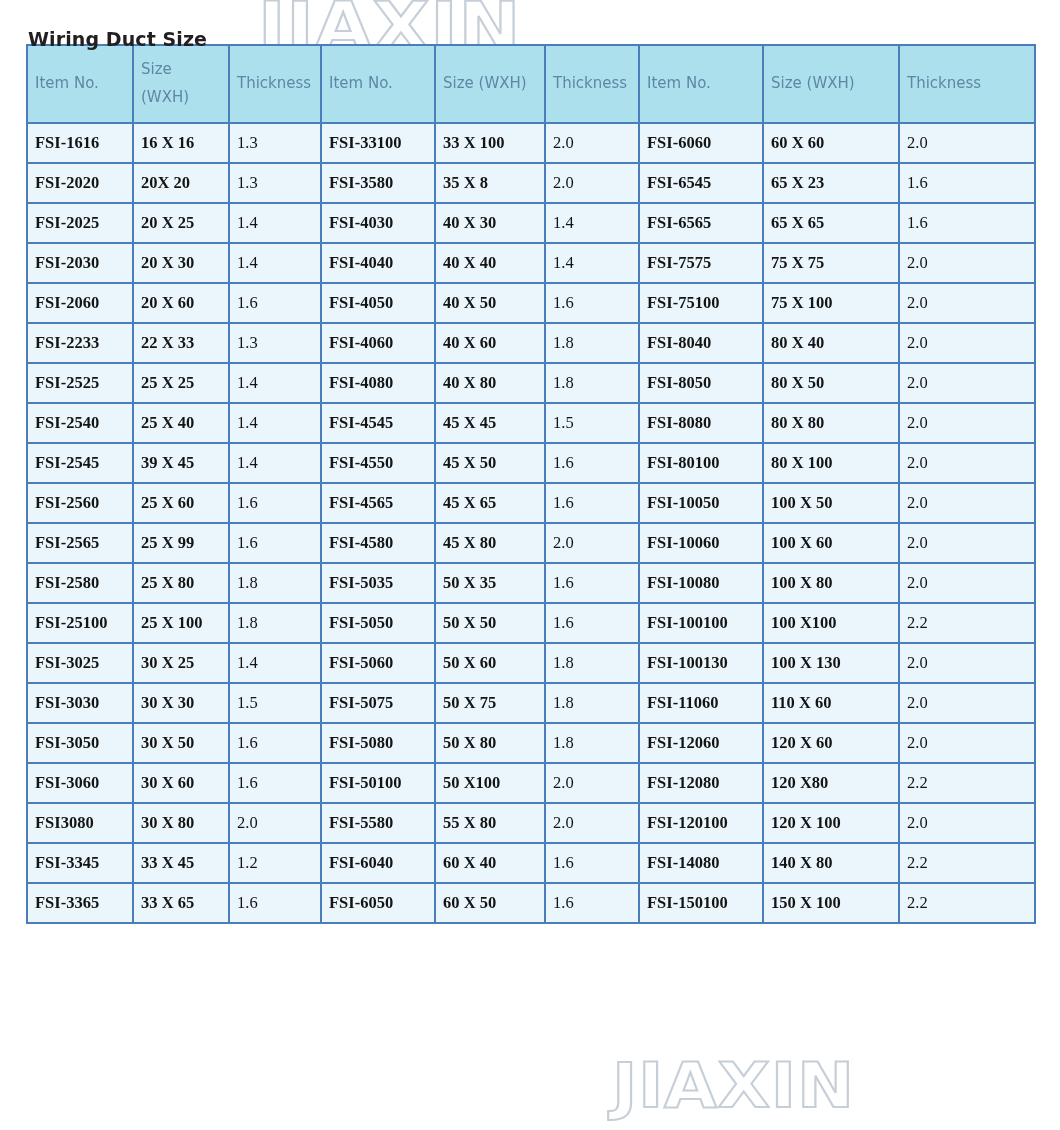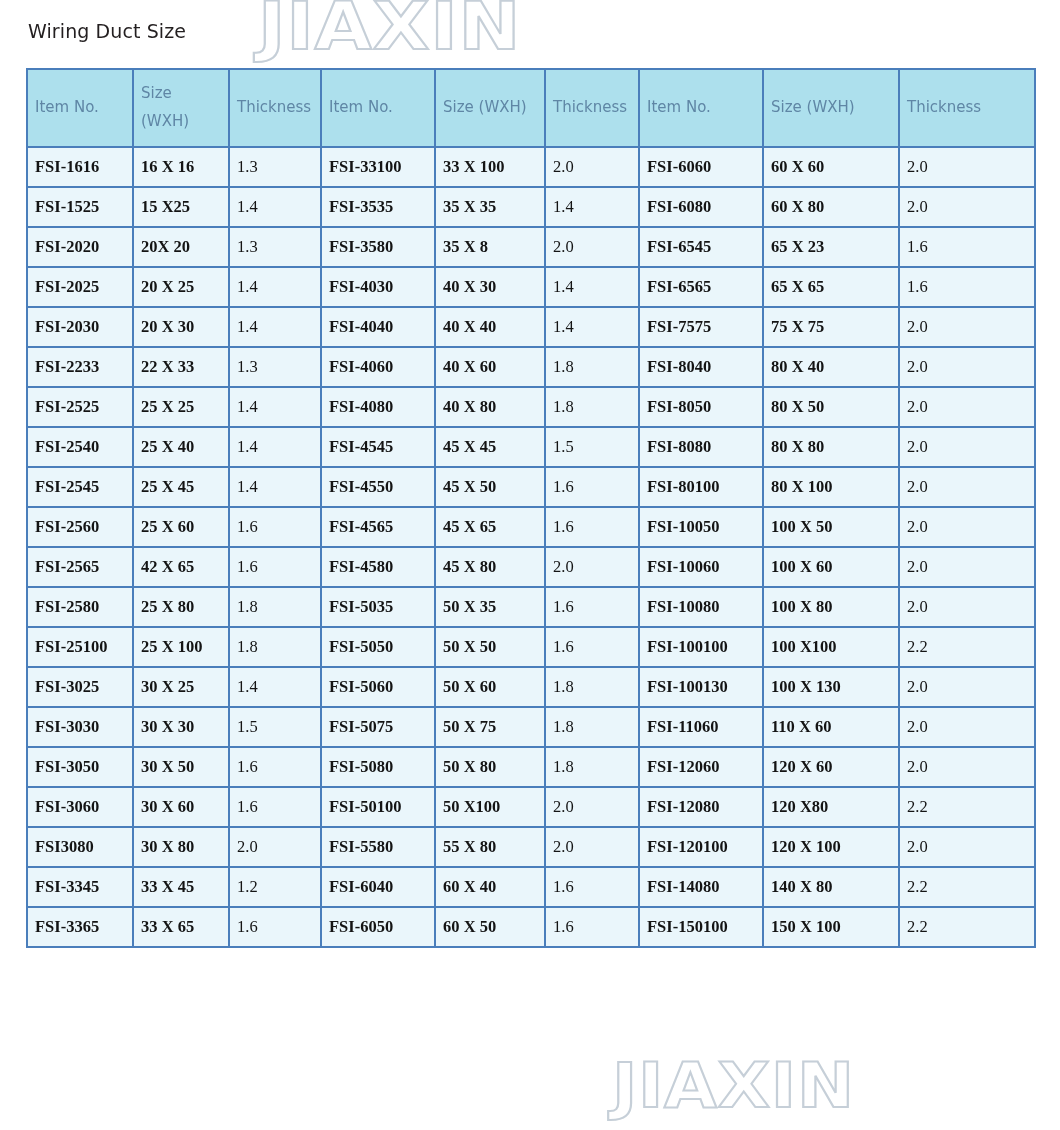--- a/index.html
+++ b/index.html
@@ -50,37 +50,36 @@
     top: 1055px;
     font-size: 62px;
     transform: scaleX(1.10);
     transform-origin: left top;
   }
 
   
   .page-title {
     position: absolute;
     left: 28px;
-    top: 20px;
+    top: 28px;
     font-family: "DejaVu Sans", sans-serif;
     font-size: 19px;
-    font-weight: 400;
+    font-weight: 700;
     color: #231f20;
     letter-spacing: 0.1px;
     z-index: 10;
   }
 
   
   .table-wrap {
     position: absolute;
     left: 26px;
     top: 44px;
     width: 1008px;
     z-index: 8;
-    margin-top: 24px;
   }
   table.spec {
     border-collapse: collapse;
     width: 1008px;
     table-layout: fixed;
     background: #eaf6fb;
     border: 2px solid #4a7ebb;
   }
   table.spec col.c-item    { width: 106px; }
   table.spec col.c-size    { width: 96px;  }
@@ -166,31 +165,20 @@
           <td>16 X 16</td>
           <td class="num">1.3</td>
           <td>FSI-33100</td>
           <td>33 X 100</td>
           <td class="num">2.0</td>
           <td>FSI-6060</td>
           <td>60 X 60</td>
           <td class="num">2.0</td>
         </tr>
         <tr>
-          <td>FSI-1525</td>
-          <td>15 X25</td>
-          <td class="num">1.4</td>
-          <td>FSI-3535</td>
-          <td>35 X 35</td>
-          <td class="num">1.4</td>
-          <td>FSI-6080</td>
-          <td>60 X 80</td>
-          <td class="num">2.0</td>
-        </tr>
-        <tr>
           <td>FSI-2020</td>
           <td>20X 20</td>
           <td class="num">1.3</td>
           <td>FSI-3580</td>
           <td>35 X 8</td>
           <td class="num">2.0</td>
           <td>FSI-6545</td>
           <td>65 X 23</td>
           <td class="num">1.6</td>
         </tr>
@@ -210,20 +198,31 @@
           <td>20 X 30</td>
           <td class="num">1.4</td>
           <td>FSI-4040</td>
           <td>40 X 40</td>
           <td class="num">1.4</td>
           <td>FSI-7575</td>
           <td>75 X 75</td>
           <td class="num">2.0</td>
         </tr>
         <tr>
+          <td>FSI-2060</td>
+          <td>20 X 60</td>
+          <td class="num">1.6</td>
+          <td>FSI-4050</td>
+          <td>40 X 50</td>
+          <td class="num">1.6</td>
+          <td>FSI-75100</td>
+          <td>75 X 100</td>
+          <td class="num">2.0</td>
+        </tr>
+        <tr>
           <td>FSI-2233</td>
           <td>22 X 33</td>
           <td class="num">1.3</td>
           <td>FSI-4060</td>
           <td>40 X 60</td>
           <td class="num">1.8</td>
           <td>FSI-8040</td>
           <td>80 X 40</td>
           <td class="num">2.0</td>
         </tr>
@@ -244,21 +243,21 @@
           <td class="num">1.4</td>
           <td>FSI-4545</td>
           <td>45 X 45</td>
           <td class="num">1.5</td>
           <td>FSI-8080</td>
           <td>80 X 80</td>
           <td class="num">2.0</td>
         </tr>
         <tr>
           <td>FSI-2545</td>
-          <td>25 X 45</td>
+          <td>39 X 45</td>
           <td class="num">1.4</td>
           <td>FSI-4550</td>
           <td>45 X 50</td>
           <td class="num">1.6</td>
           <td>FSI-80100</td>
           <td>80 X 100</td>
           <td class="num">2.0</td>
         </tr>
         <tr>
           <td>FSI-2560</td>
@@ -266,21 +265,21 @@
           <td class="num">1.6</td>
           <td>FSI-4565</td>
           <td>45 X 65</td>
           <td class="num">1.6</td>
           <td>FSI-10050</td>
           <td>100 X 50</td>
           <td class="num">2.0</td>
         </tr>
         <tr>
           <td>FSI-2565</td>
-          <td>42 X 65</td>
+          <td>25 X 99</td>
           <td class="num">1.6</td>
           <td>FSI-4580</td>
           <td>45 X 80</td>
           <td class="num">2.0</td>
           <td>FSI-10060</td>
           <td>100 X 60</td>
           <td class="num">2.0</td>
         </tr>
         <tr>
           <td>FSI-2580</td>

